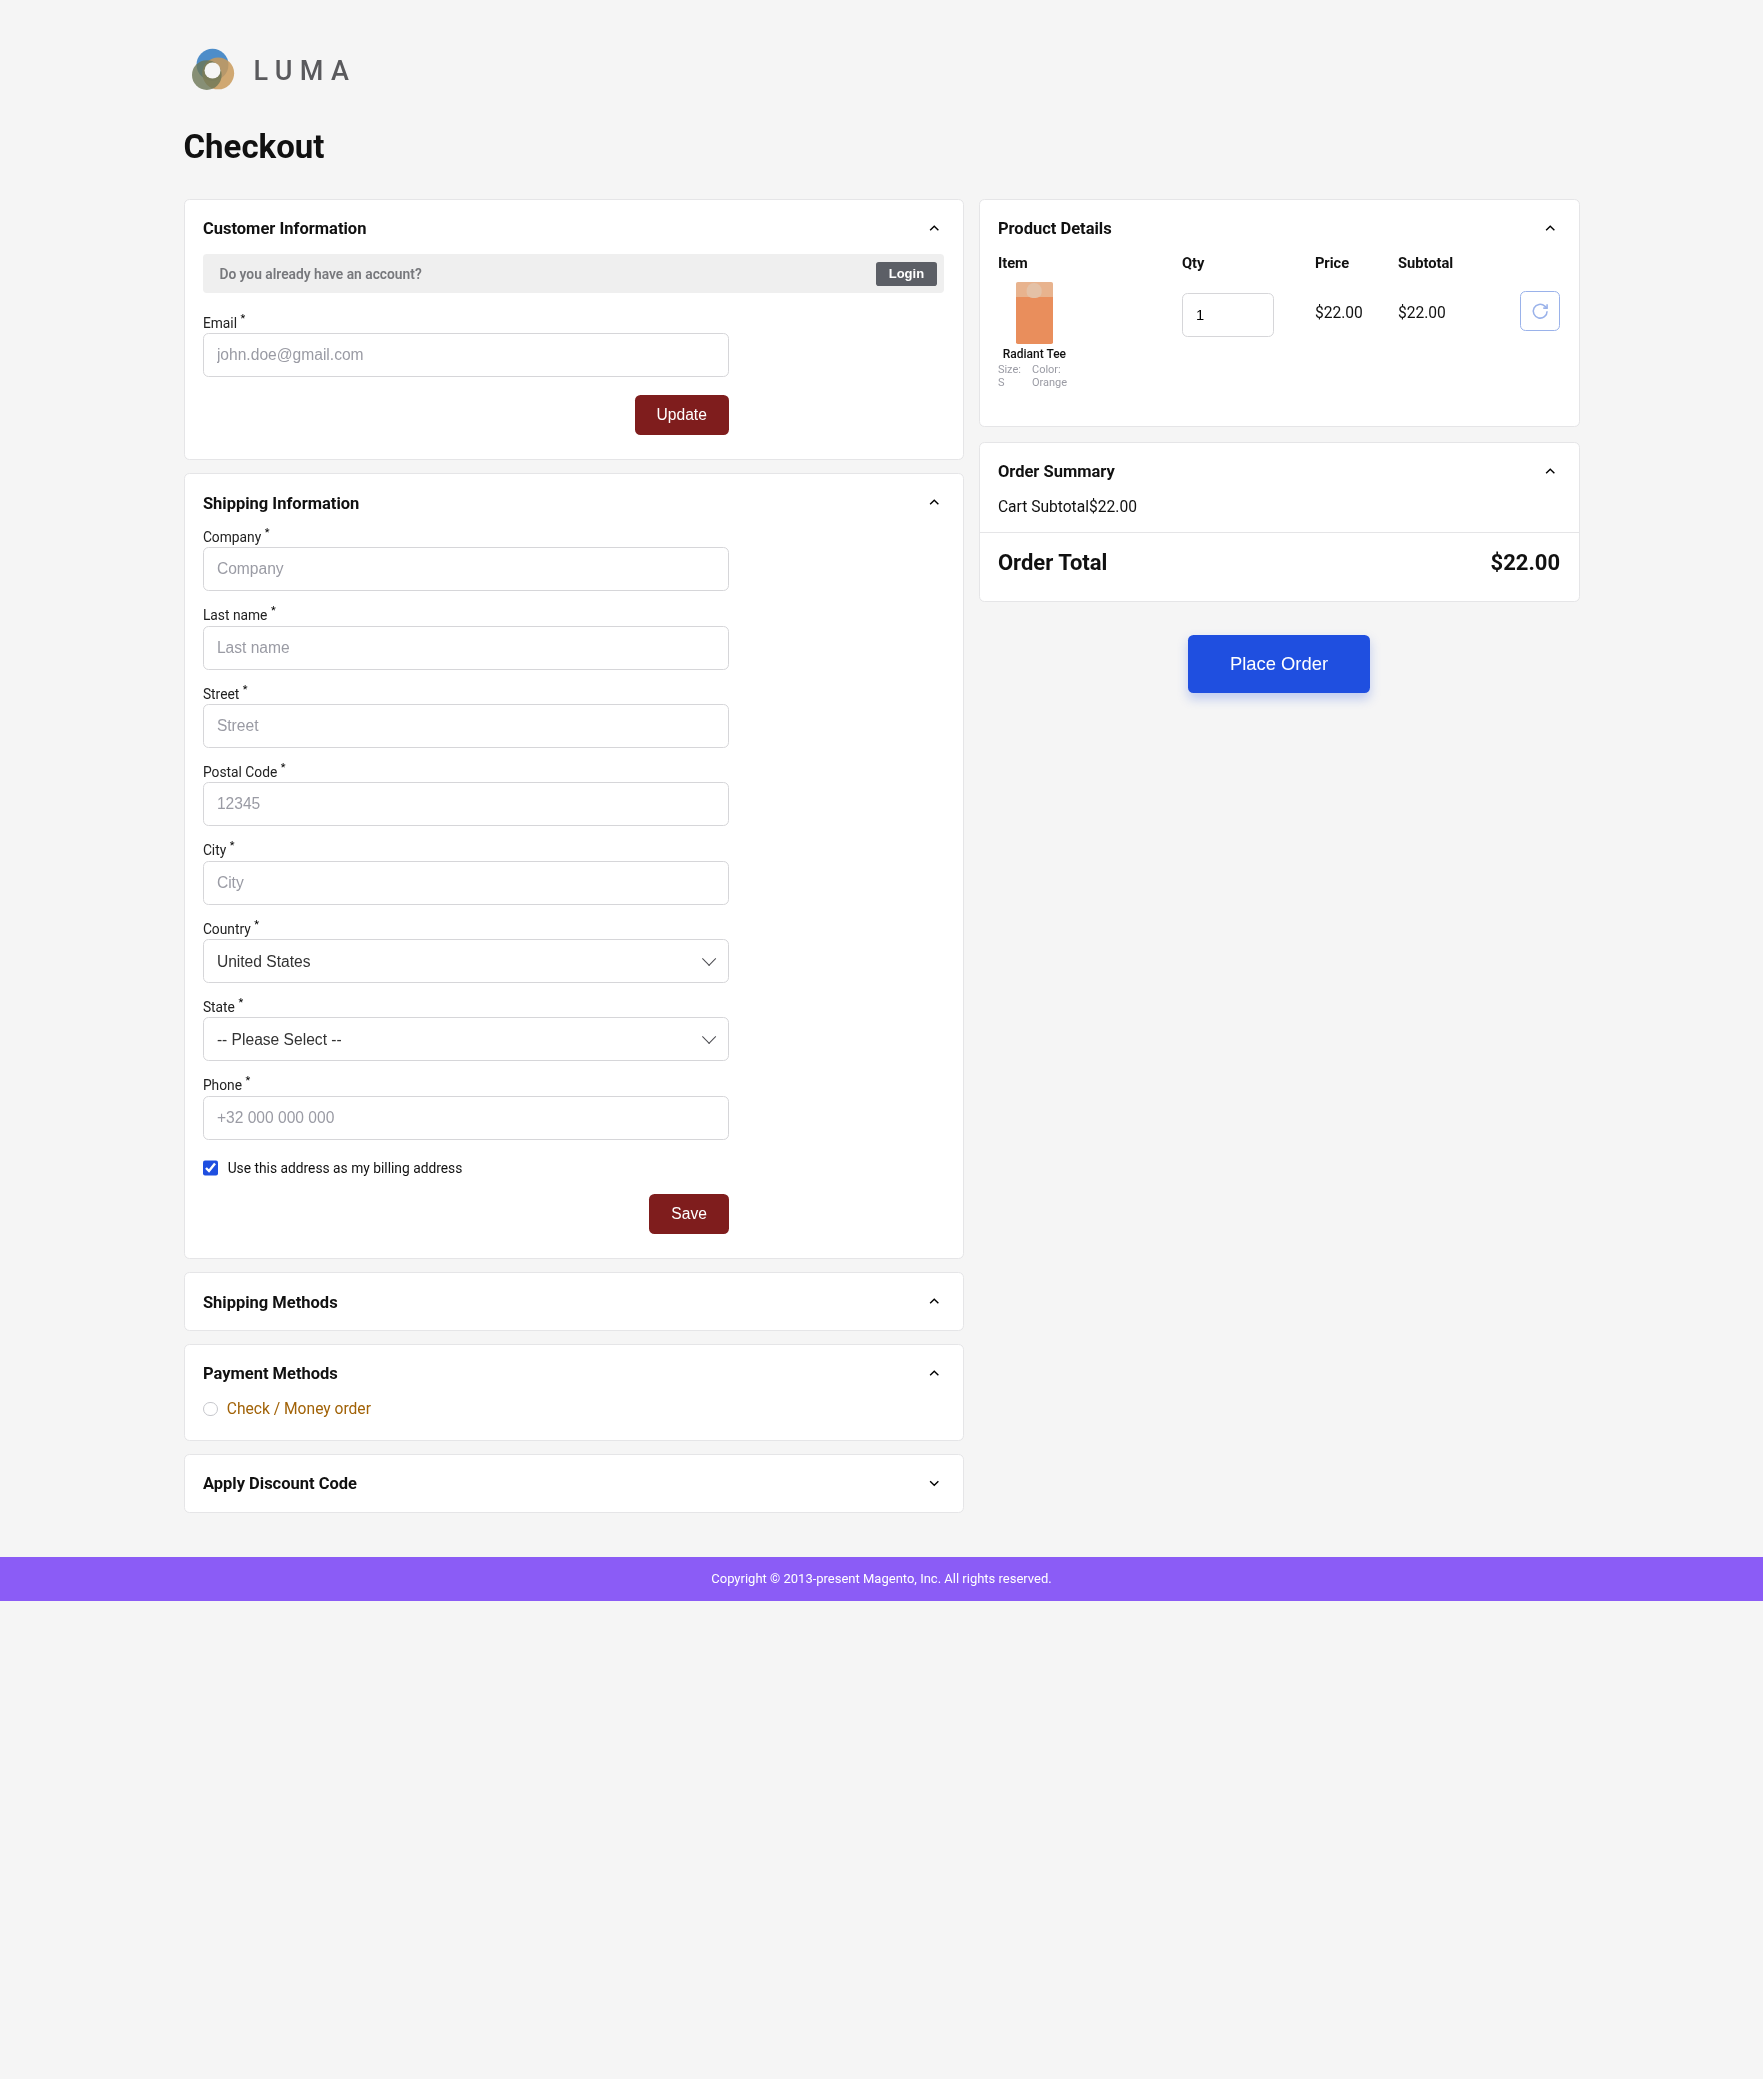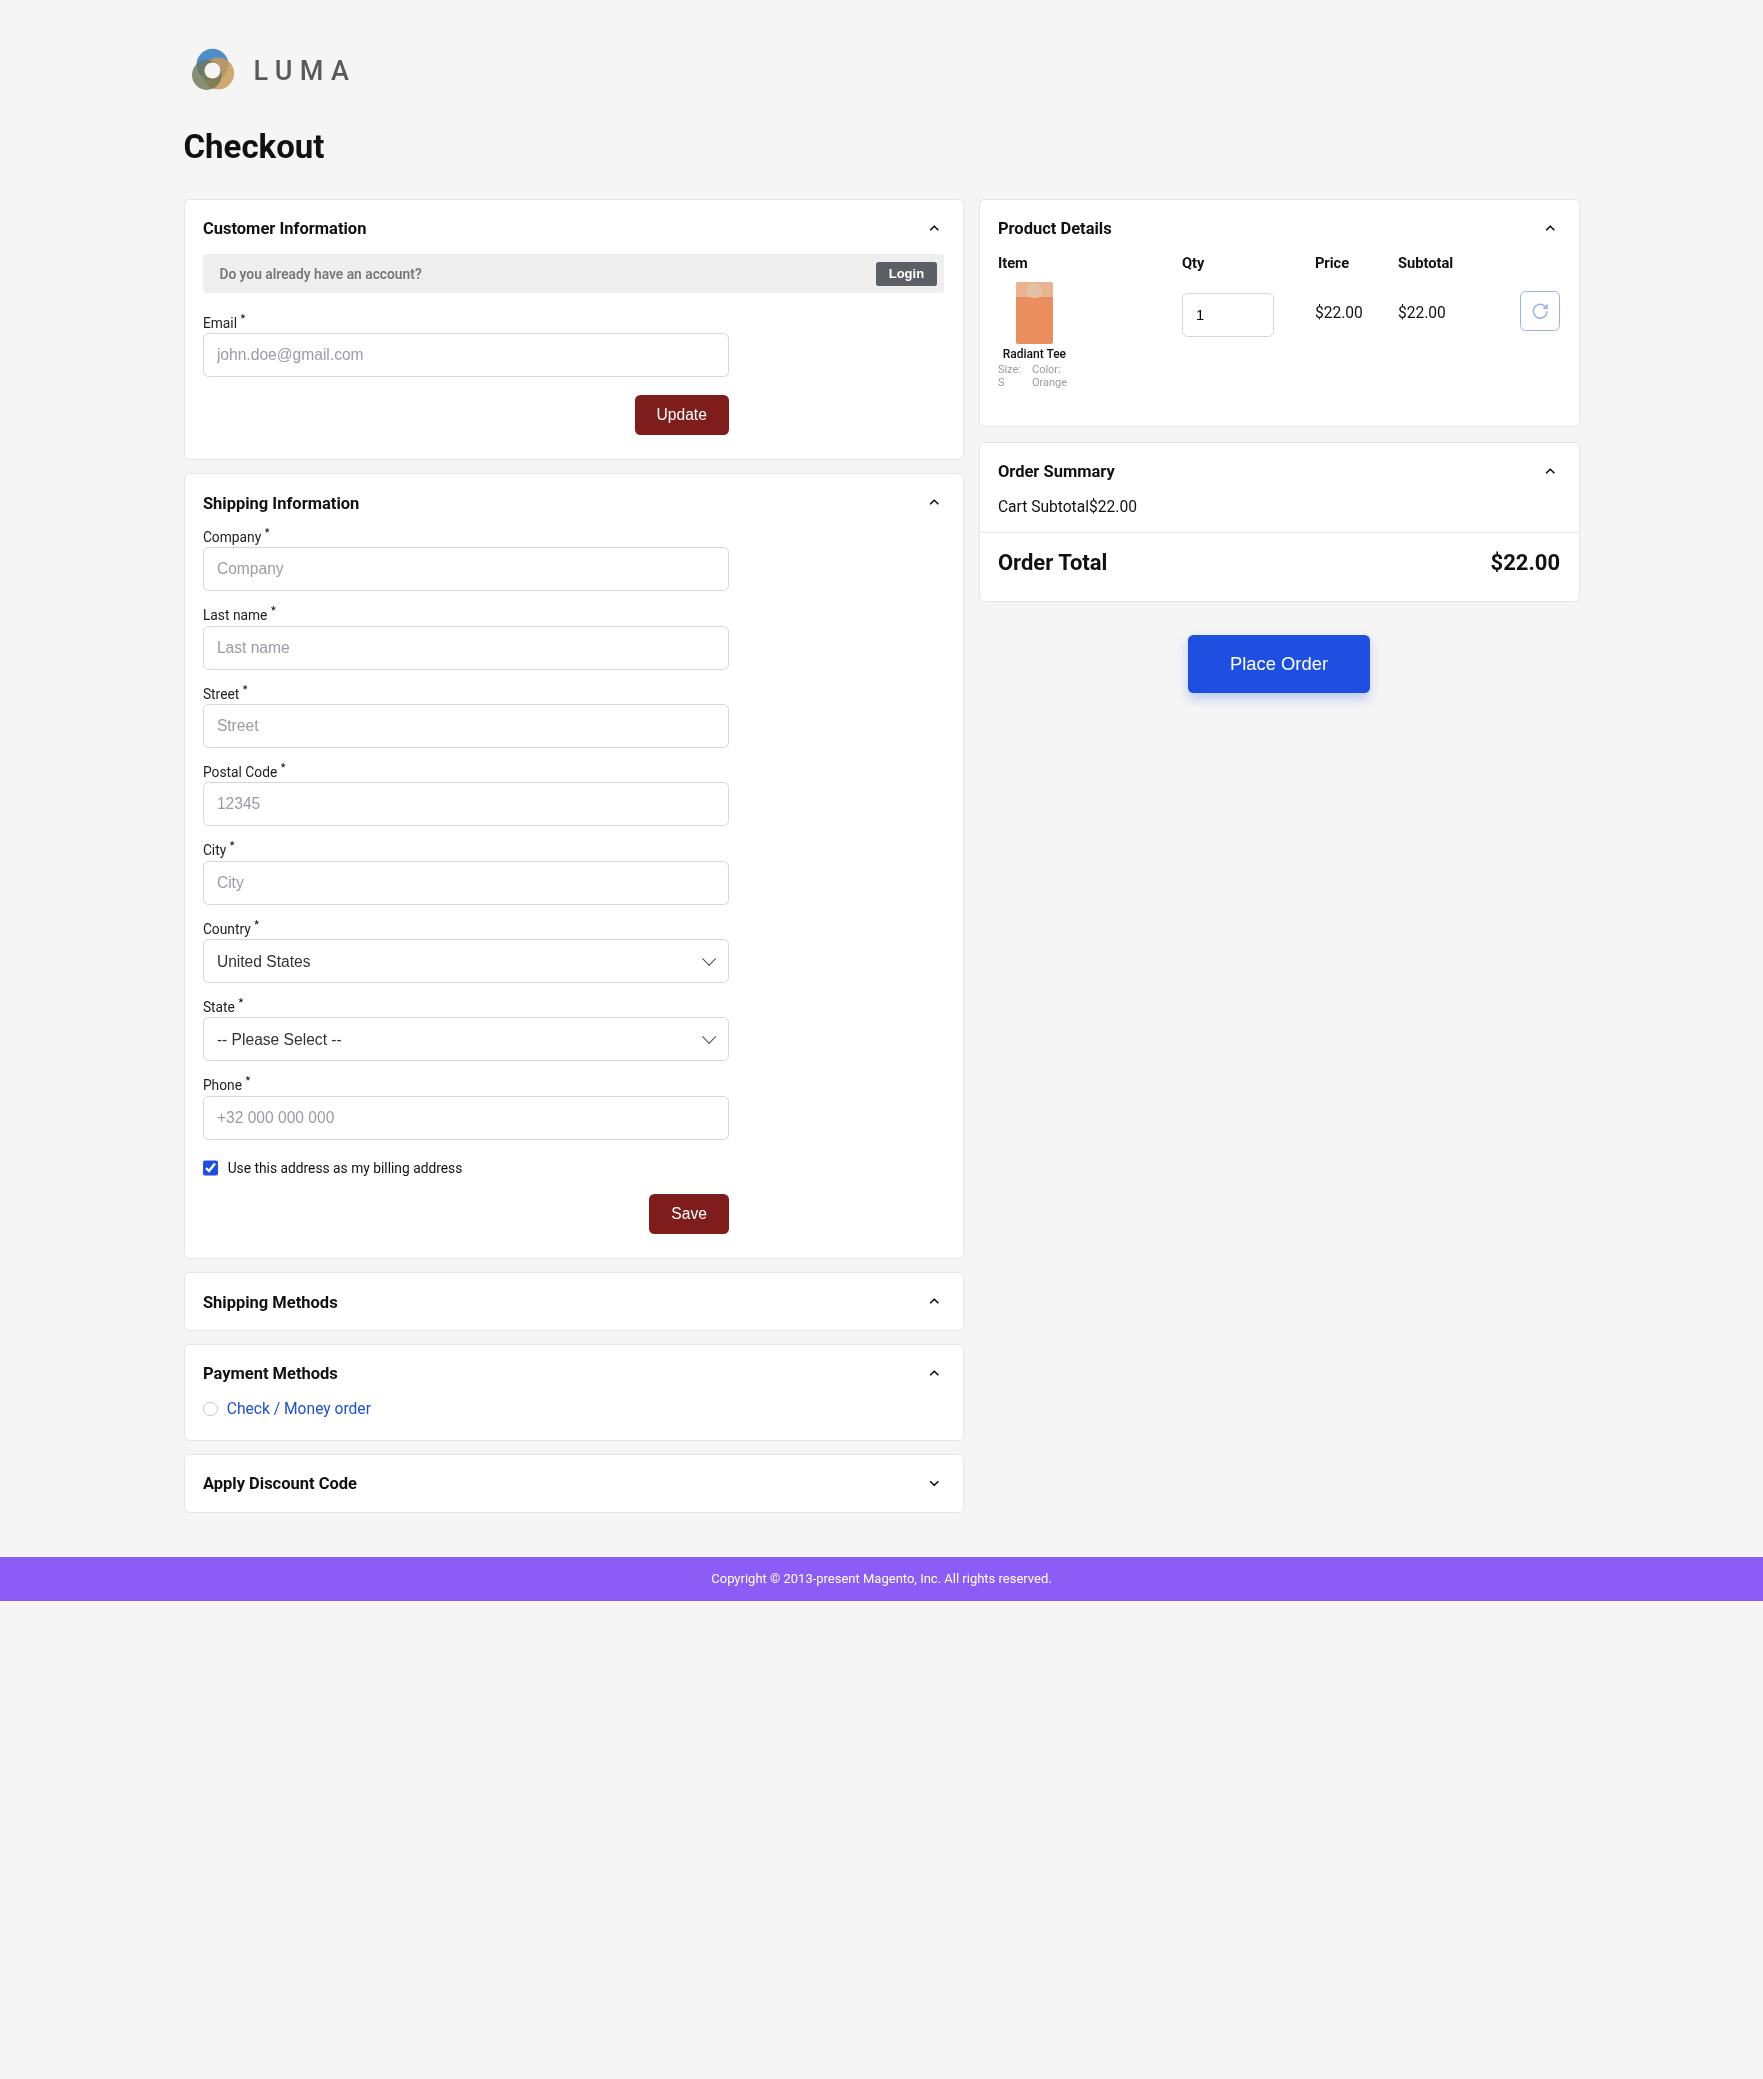--- a/index.html
+++ b/index.html
@@ -30,21 +30,21 @@
     .btn { display: inline-flex; align-items:center; justify-content:center; border: none; border-radius: 5.5px; font-size: 15.6px; font-weight: 500; cursor: pointer; }
     .btn-update { background: #7f1d1d; color: #fff; padding: 11px 22px; }
     .btn-row { display:flex; justify-content:flex-end; margin-top: 18.4px; width: 526px; max-width:100%; }
     .shipping { padding-bottom: 24px; }
     .shipping .field-block { margin-top: 13px; }
     .checkbox-row { display:flex; align-items:center; gap: 9.2px; margin-top: 20px; font-size: 13.8px; }
     .chk { width:15.6px; height:15.6px; accent-color: #1f4fe0; }
     .no-shipping { color:#4b4b50; font-size:15.6px; text-align:center; padding: 50px 0 64px; }
     .pay-row { display:flex; align-items:center; gap: 9.2px; margin-top: 16.5px; }
     .radio { width:14.7px; height:14.7px; border:1.8px solid #c6c7cc; border-radius:50%; }
-    .pay-label { color:#1d4ed8; font-size: 15.6px; }
+    .pay-label { color:#a16207; font-size: 15.6px; }
     .prod-head { display:grid; grid-template-columns: 184px 133px 83px 83px auto; font-weight:700; font-size:14.7px; margin-top: 16.5px; align-items:center; }
     .prod-row { display:grid; grid-template-columns: 184px 133px 83px 83px auto; margin-top: 9.2px; align-items:start; }
     .prod-img-wrap { display:flex; flex-direction:column; align-items:center; width: 73px; }
     .prod-img { width:37px; height:62px; background: linear-gradient(#e8b38e 0%, #e8b38e 25%, #e98e5c 25%, #e98e5c 100%); border-radius:1.8px; position:relative; }
     .prod-img::before { content:""; position:absolute; top:1.8px; left:50%; transform:translateX(-50%); width:14.7px; height:14.7px; background:#e4c1a6; border-radius:50% 50% 40% 40%; }
     .prod-name { font-size: 12px; font-weight: 500; margin-top: 3.7px; }
     .prod-opts { font-size: 11px; color: #9a9ba4; margin-top: 1.8px; display:flex; gap: 11px; }
     .qty-input { width: 92px; height: 44px; border: 0.9px solid #d6d6d9; border-radius: 5.5px; padding: 0 13px; font-size: 14.7px; margin-top:11px; }
     .price-cell { font-size: 15.6px; padding-top: 22px; }
     .refresh-btn { width: 40px; height: 40px; border: 0.9px solid #9ab2ea; border-radius: 5.5px; display:flex; align-items:center; justify-content:center; cursor:pointer; margin-top:9.2px; justify-self:end; }

